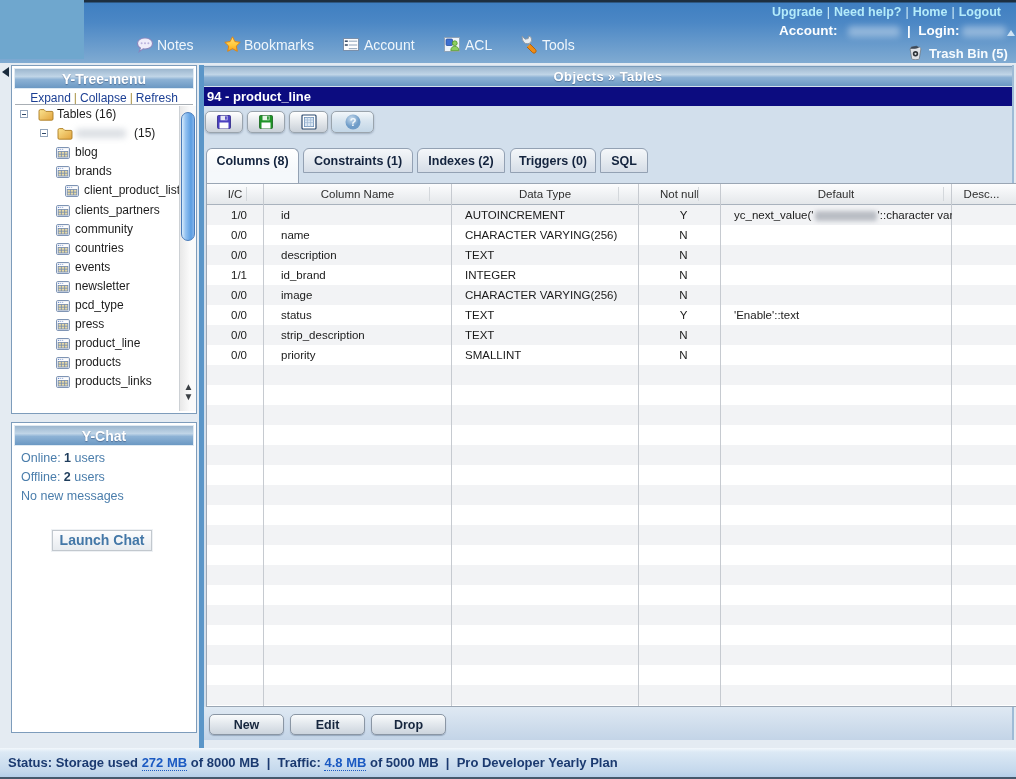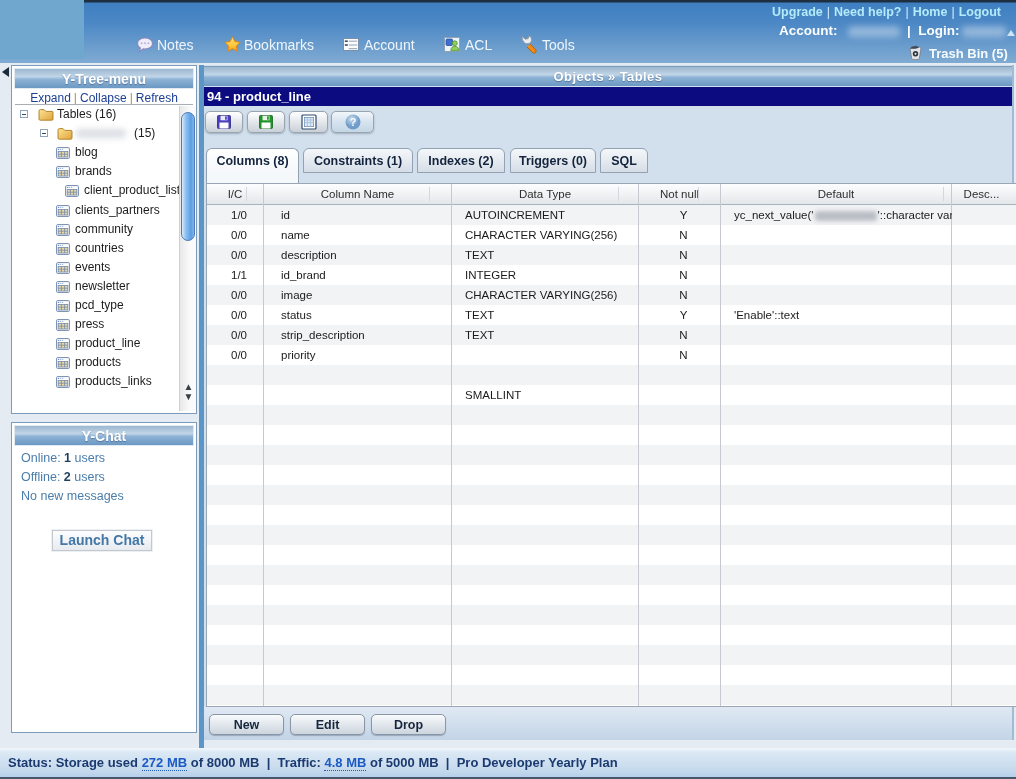--- a/index.html
+++ b/index.html
@@ -448,21 +448,21 @@
 <div class="cell" style="left:66px;top:100px;width:170px;">status</div>
 <div class="cell" style="left:250px;top:100px;width:180px;">TEXT</div>
 <div class="cell ctr" style="left:432px;top:100px;width:81px;">Y</div>
 <div class="cell" style="left:519px;top:100px;width:226px;">'Enable'::text</div>
 <div class="cell ctr" style="left:0;top:120px;width:56px;">0/0</div>
 <div class="cell" style="left:66px;top:120px;width:170px;">strip_description</div>
 <div class="cell" style="left:250px;top:120px;width:180px;">TEXT</div>
 <div class="cell ctr" style="left:432px;top:120px;width:81px;">N</div>
 <div class="cell ctr" style="left:0;top:140px;width:56px;">0/0</div>
 <div class="cell" style="left:66px;top:140px;width:170px;">priority</div>
-<div class="cell" style="left:250px;top:140px;width:180px;margin-top:40px;">SMALLINT</div>
+<div class="cell" style="left:250px;top:140px;width:180px;">SMALLINT</div>
 <div class="cell ctr" style="left:432px;top:140px;width:81px;">N</div>
 </div>
   </div>
 
   <div id="actbar">
     <div class="abtn" style="left:5px;">New</div>
     <div class="abtn" style="left:86px;">Edit</div>
     <div class="abtn" style="left:167px;">Drop</div>
   </div>
 </div>

